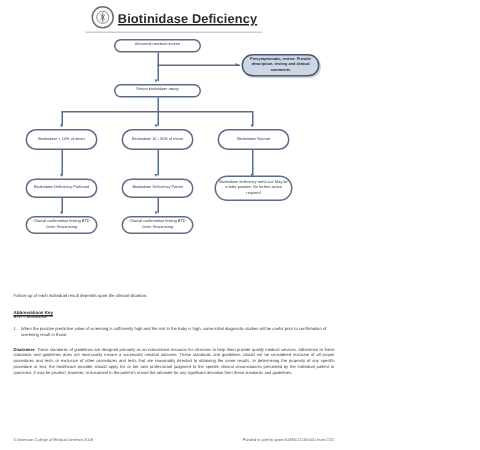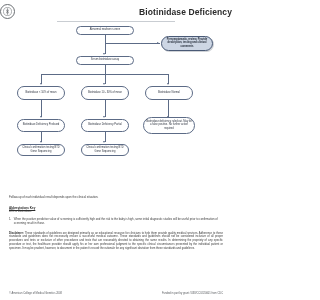--- a/index.html
+++ b/index.html
@@ -7,22 +7,22 @@
     width:232px;height:300px;overflow:hidden;
     background:#ffffff;
     font-family:"Liberation Sans", sans-serif;
     color:#231f20;
     -webkit-font-smoothing:none;
   }
   .page{position:relative;width:232px;height:300px;}
 
   
   .header{
-    display:flex;align-items:center;justify-content:space-between;
-    gap:3px;padding-top:4px;
+    display:flex;align-items:center;justify-content:center;
+    gap:3px;padding-top:4px;text-decoration:underline;
   }
   .logo{
     width:13px;height:13px;border-radius:50%;
     border:1px solid #6b6f73;
     display:flex;align-items:center;justify-content:center;
     flex:0 0 auto;background:#fff;
   }
   .logo svg{display:block;}
   .title{
     font-size:8.5px;font-weight:bold;letter-spacing:.1px;

